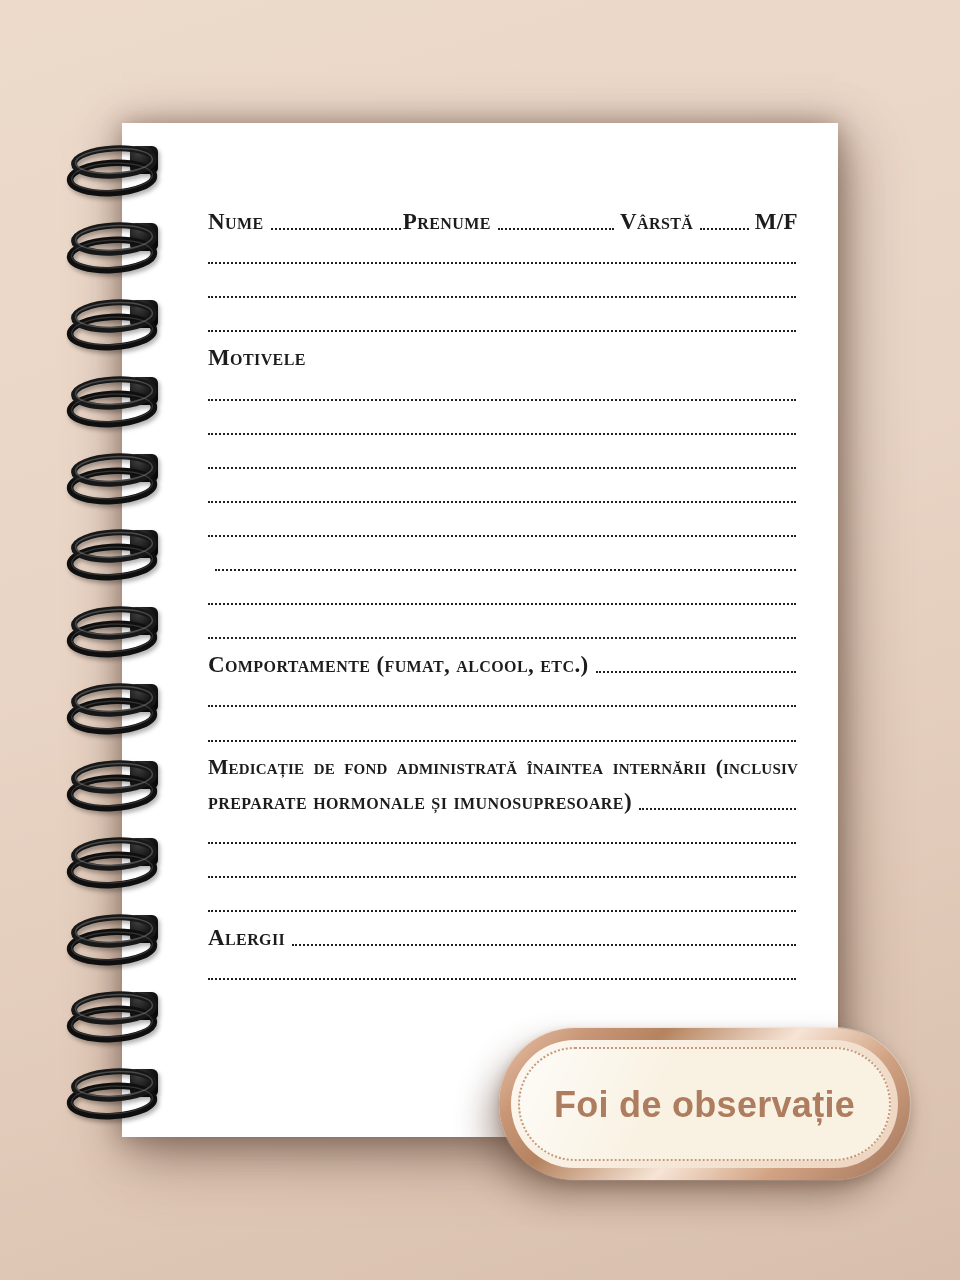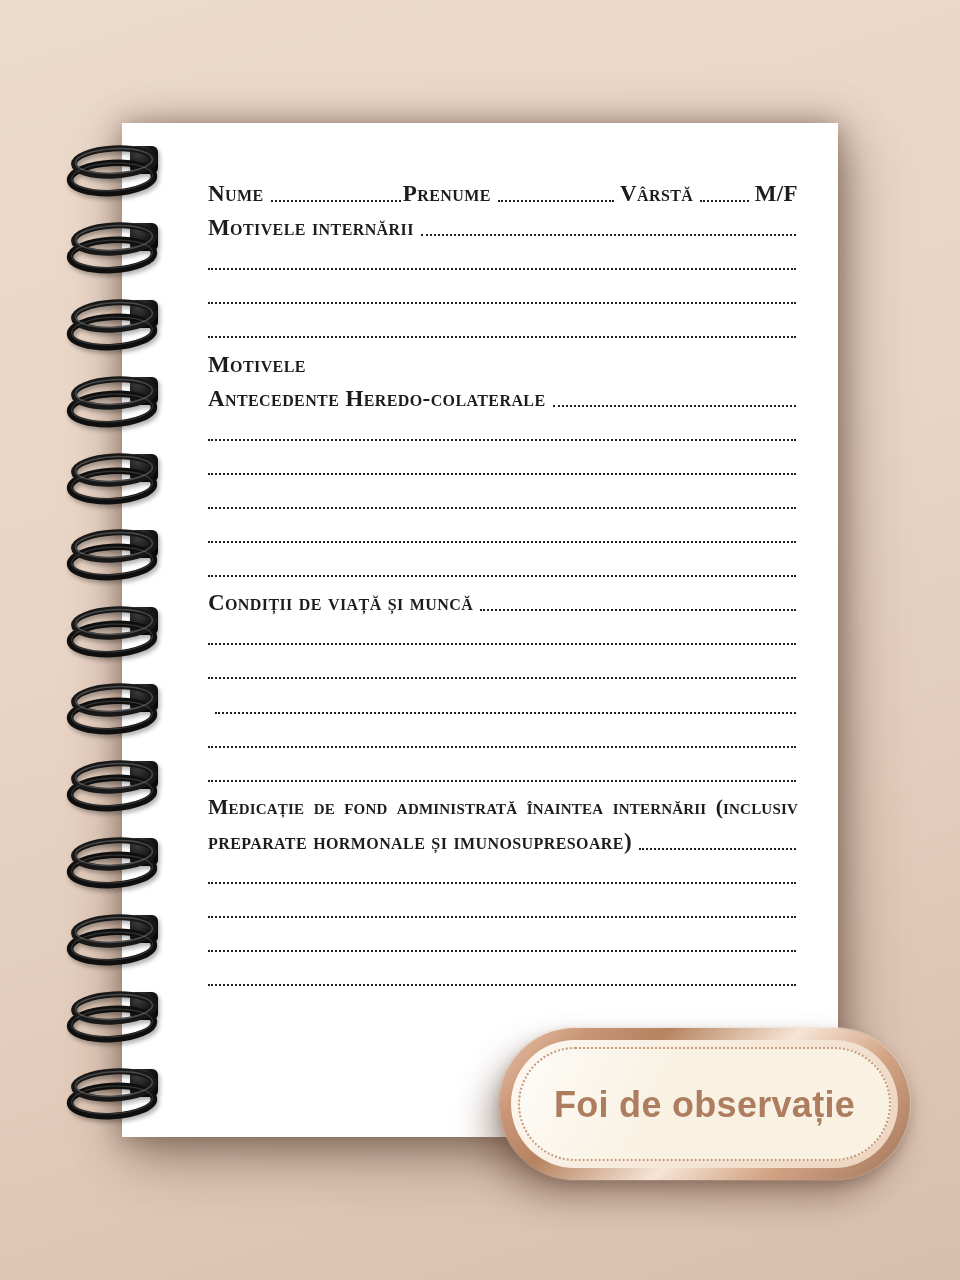--- a/index.html
+++ b/index.html
@@ -10,21 +10,21 @@
   }
   .notebook{position:absolute;inset:0;}
   
   .page{
     position:absolute;left:122px;top:123px;width:716px;height:1014px;
     background:#ffffff;
     box-shadow:0 8px 40px rgba(92,66,52,.50),0 0 20px rgba(92,66,52,.30),12px 22px 55px rgba(92,66,52,.35);
   }
   .content{
     position:absolute;left:122px;top:123px;width:716px;height:1014px;
-    padding:48px 40px 0 86px;box-sizing:border-box;
+    padding:76px 40px 0 86px;box-sizing:border-box;
     color:#1d1d1d;
   }
   .row{height:34.1px;display:flex;align-items:flex-end;}
   .lbl{
     font-variant-caps:small-caps;font-weight:700;font-size:23px;
     letter-spacing:.4px;line-height:1;white-space:nowrap;color:#1c1c1c;
   }
   .lbl.fit{font-size:21.5px;letter-spacing:.2px;}
   .just{flex:1;text-align:justify;text-align-last:justify;white-space:normal;margin-top:8px;}
   .dots{
@@ -75,70 +75,62 @@
       <span class="lbl">Nume</span>
       <span class="dots g1"></span>
       <span class="lbl">Prenume</span>
       <span class="dots g2"></span>
       <span class="lbl">Vârstă</span>
       <span class="dots g3"></span>
       <span class="lbl">M/F</span>
     </div>
 
     <div class="row">
-      <span class="lbl">Motivele internării</span>
-      <span class="dots"></span>
-    </div>
-    <div class="row">
         <span class="dots full"></span>
       </div>
     <div class="row">
         <span class="dots full"></span>
       </div>
     <div class="row">
         <span class="dots full"></span>
       </div>
 
     <div class="row">
       <span class="lbl">Motivele</span>
     </div>
 
     <div class="row">
-      <span class="lbl">Antecedente Heredo-colaterale</span>
-      <span class="dots"></span>
-    </div>
-    <div class="row">
-        <span class="dots full"></span>
-      </div>
-    <div class="row">
-        <span class="dots full"></span>
-      </div>
-
-    <div class="row">
-        <span class="dots full"></span>
-      </div>
-    <div class="row">
-        <span class="dots full"></span>
-      </div>
-    <div class="row">
-        <span class="dots full"></span>
-      </div>
-
-    <div class="row">
-      <span class="lbl">Condiții de viață și muncă</span>
-      <span class="dots"></span>
-    </div>
-    <div class="row">
-        <span class="dots full"></span>
-      </div>
-    <div class="row">
-        <span class="dots full"></span>
-      </div>
-
-    <div class="row">
+        <span class="dots full"></span>
+      </div>
+    <div class="row">
+        <span class="dots full"></span>
+      </div>
+
+    <div class="row">
+        <span class="dots full"></span>
+      </div>
+    <div class="row">
+        <span class="dots full"></span>
+      </div>
+    <div class="row">
+        <span class="dots full"></span>
+      </div>
+
+    <div class="row">
+      <span class="dots"></span>
+    </div>
+    <div class="row">
+        <span class="dots full"></span>
+      </div>
+    <div class="row">
+        <span class="dots full"></span>
+      </div>
+
+    <div class="row">
+      <span class="lbl">Comportamente (fumat, alcool, etc.)</span>
       <span class="dots"></span>
     </div>
     <div class="row">
         <span class="dots full"></span>
       </div>
     <div class="row">
         <span class="dots full"></span>
       </div>
 
     <div class="row">
@@ -152,20 +144,24 @@
     <div class="row">
         <span class="dots full"></span>
       </div>
     <div class="row">
         <span class="dots full"></span>
       </div>
     <div class="row">
         <span class="dots full"></span>
       </div>
 
+    <div class="row">
+      <span class="lbl">Alergii</span>
+      <span class="dots"></span>
+    </div>
     <div class="row">
         <span class="dots full"></span>
       </div>
   </div>
 
   <svg class="binding" width="104" height="1000" viewBox="0 0 104 1000" xmlns="http://www.w3.org/2000/svg">
     <defs>
       <radialGradient id="pg" cx="30%" cy="25%" r="90%">
         <stop offset="0%" stop-color="#3e3e3e"></stop>
         <stop offset="55%" stop-color="#161616"></stop>

